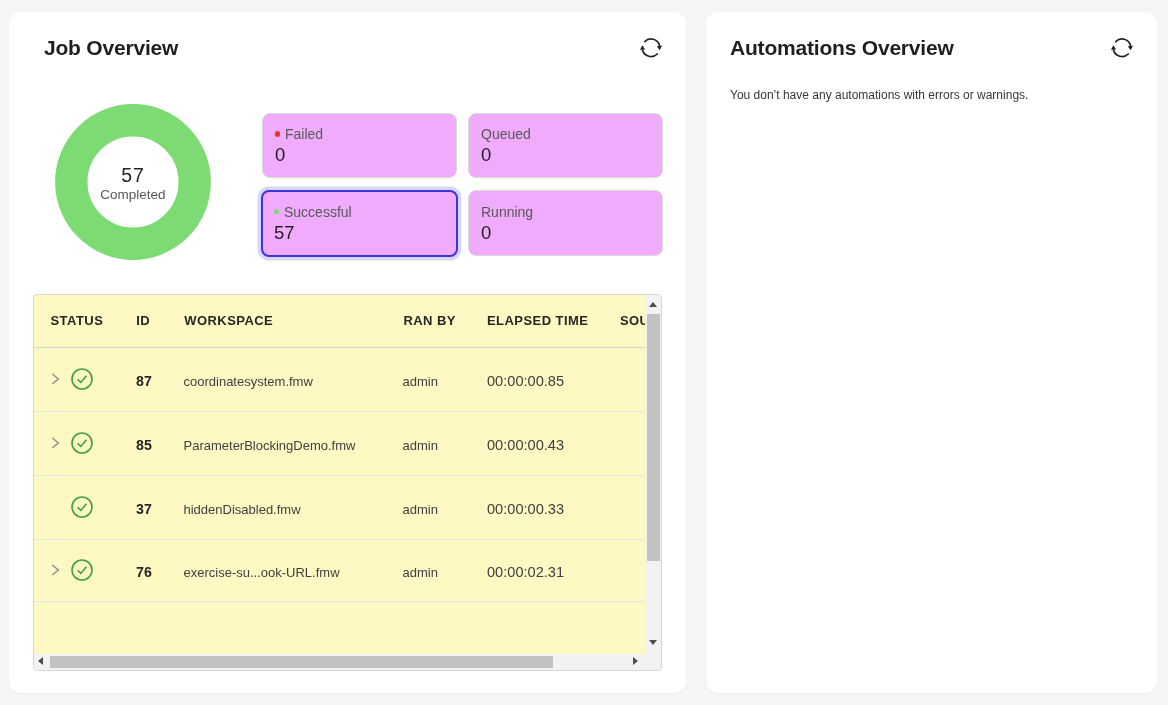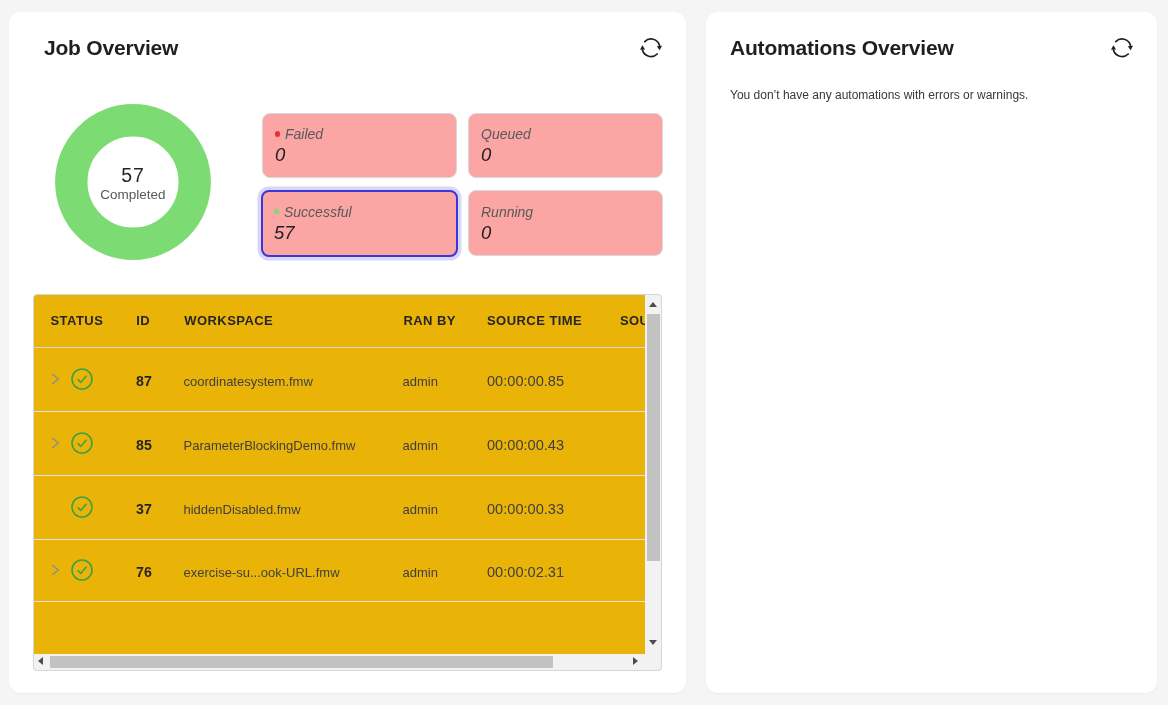--- a/index.html
+++ b/index.html
@@ -9,31 +9,31 @@
   #card2 { left:706px; top:12px; width:451px; height:681px; }
   .hd { position:absolute; font-size:21px; font-weight:700; color:#1f1f1f; letter-spacing:-0.2px; line-height:24px; }
   .refresh { position:absolute; width:22px; height:20px; }
 
   
   #donut { position:absolute; left:44px; top:90px; }
   #donut .num { font-size:19.5px; fill:#262626; letter-spacing:0.8px; }
   #donut .lbl { font-size:13.5px; fill:#595959; }
 
   
-  .sbox { position:absolute; background:#fca5a5; border:1px solid #d9d9d9; border-radius:8px; width:195.5px; height:65.5px; padding:10.5px 12.5px;font-style:italic; }
+  .sbox { position:absolute; background:#f0abfc; border:1px solid #d9d9d9; border-radius:8px; width:195.5px; height:65.5px; padding:10.5px 12.5px; }
   .sbox .lab { font-size:14px; color:#595959; line-height:20px; display:flex; align-items:center; }
   .sbox .dot { width:5.4px; height:5.4px; border-radius:50%; display:inline-block; margin-right:4.6px; }
   .sbox .val { font-size:18.5px; color:#1f1f1f; line-height:21px; margin-top:0; }
   #b-failed { left:252.5px; top:100.5px; }
   #b-queued { left:458.5px; top:100.5px; }
   #b-success { left:251.5px; top:178px; width:197px; height:66.5px; border:2px solid #3c35d9; box-shadow:0 0 0 3.5px rgba(99,97,238,0.25); padding:9.5px 11.5px; }
   #b-running { left:458.5px; top:178px; }
 
   
-  #tbox { position:absolute; left:24px; top:281.5px; width:629px; height:377px; background:#eab308; border:1px solid #d6d6d6; border-radius:4px; overflow:hidden; }
+  #tbox { position:absolute; left:24px; top:281.5px; width:629px; height:377px; background:#fef9c3; border:1px solid #d6d6d6; border-radius:4px; overflow:hidden; }
   #thead { position:absolute; left:0; top:0; width:611px; height:53px; border-bottom:1px solid #d6d6d6; }
   .th { position:absolute; font-size:13px; font-weight:700; color:#262626; letter-spacing:0.45px; top:18.5px; white-space:nowrap; }
   .row { position:absolute; left:0; width:611px; height:64px; border-bottom:1px solid #e4e4e4; }
   .cell { position:absolute; font-size:13px; color:#404040; top:calc(50% + 2px); transform:translateY(-50%); white-space:nowrap; }
   .cid { font-weight:700; color:#262626; font-size:14.2px; }
   .ctime { font-size:14.6px; }
   .chev { position:absolute; left:15px; top:50%; transform:translateY(-50%); width:12px; height:12px; }
   .okc { position:absolute; left:36.5px; top:50%; transform:translateY(-50%); width:22px; height:22px; }
   #tfoot { position:absolute; left:0; top:310.5px; width:611px; height:48px; border-top:1px solid #d6d6d6; }
   #viewall { position:absolute; left:11px; top:17px; font-size:14px; color:#4433e6; line-height:16px; }
@@ -84,21 +84,21 @@
     <div class="lab">Running</div>
     <div class="val">0</div>
   </div>
 
   <div id="tbox">
     <div id="thead">
       <div class="th" style="left:16.5px;">STATUS</div>
       <div class="th" style="left:102.3px;">ID</div>
       <div class="th" style="left:150.2px;">WORKSPACE</div>
       <div class="th" style="left:369.4px;">RAN BY</div>
-      <div class="th" style="left:453px;">SOURCE TIME</div>
+      <div class="th" style="left:453px;">ELAPSED TIME</div>
       <div class="th" style="left:585.9px;">SOURCE</div>
     </div>
 
     <div class="row" style="top:53px;">
       <svg class="chev" viewBox="0 0 12 12">
           <path d="M3.2 1 L9.4 6 L3.2 11" fill="none" stroke="#8c8c8c" stroke-width="1.4"></path>
         </svg>
       <svg class="okc" viewBox="0 0 22 22">
           <circle cx="11" cy="11" r="10" fill="none" stroke="#3fa044" stroke-width="1.6"></circle>
           <path d="M6.5 11.2 L9.8 14.4 L15.5 7.8" fill="none" stroke="#3fa044" stroke-width="1.6"></path>

